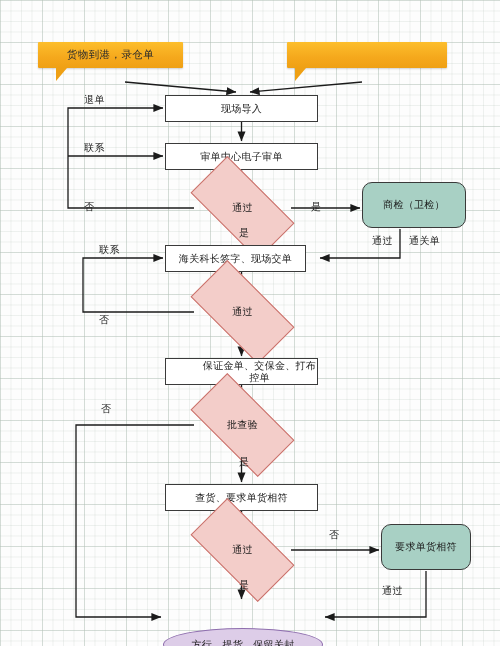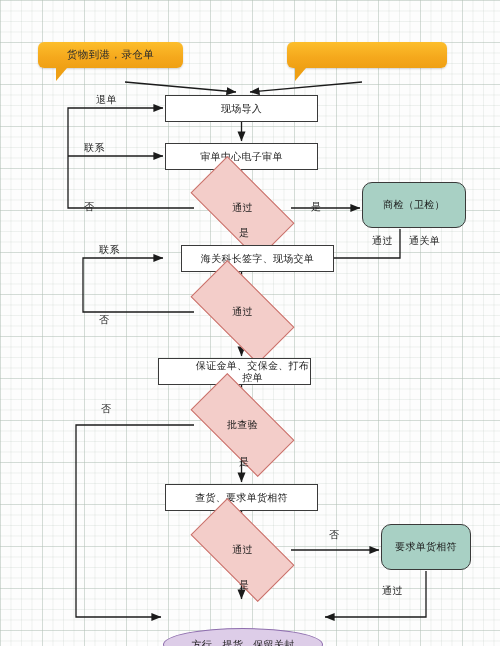--- a/index.html
+++ b/index.html
@@ -78,21 +78,21 @@
   }
   .callout {
     position: absolute;
     box-sizing: border-box;
     background: linear-gradient(to bottom, #fdbe2c 0%, #f5a81c 60%, #efa014 100%);
     color: #2b2b2b;
     font-size: 10.5px;
     display: flex;
     align-items: center;
     justify-content: center;
-    border-radius: 6px;
+    border-radius: 1px;
     box-shadow: 0 1px 2px rgba(0,0,0,0.18);
     z-index: 4;
     letter-spacing: 0.4px;
   }
   .callout .tail {
     position: absolute;
     width: 0; height: 0;
     border-style: solid;
   }
   .edge-label {
@@ -175,30 +175,30 @@
 
   <div class="node dec" style="left:195px; top:182px; width:95px; height:52px;">
     <span class="dshape"></span>
     <span class="dtext">通过</span>
   </div>
 
   <div class="node teal" style="left:362px; top:182px; width:104px; height:46px;">
     <span>商检（卫检）</span>
   </div>
 
-  <div class="node proc" style="left:181px; top:245px; width:153px; height:27px;">
+  <div class="node proc" style="left:165px; top:245px; width:141px; height:27px;">
     <span>海关科长签字、现场交单</span>
   </div>
 
   <div class="node dec" style="left:195px; top:286px; width:95px; height:52px;">
     <span class="dshape"></span>
     <span class="dtext">通过</span>
   </div>
 
-  <div class="node proc" style="left:158px; top:358px; width:153px; height:27px;padding-left:36px;">
+  <div class="node proc" style="left:165px; top:358px; width:153px; height:27px;padding-left:36px;">
     <span>保证金单、交保金、打布控单</span>
   </div>
 
   <div class="node dec" style="left:195px; top:399px; width:95px; height:52px;">
     <span class="dshape"></span>
     <span class="dtext">批查验</span>
   </div>
 
   <div class="node proc" style="left:165px; top:484px; width:153px; height:27px;">
     <span>查货、要求单货相符</span>
@@ -210,21 +210,21 @@
   </div>
 
   <div class="node teal" style="left:381px; top:524px; width:90px; height:46px;">
     <span>要求单货相符</span>
   </div>
 
   <div class="node term" style="left:163px; top:628px; width:160px; height:33px;">
     <span>方行、提货、保留关封</span>
   </div>
 
-  <div class="edge-label" style="left:96px; top:93px;">退单</div>
+  <div class="edge-label" style="left:84px; top:93px;">退单</div>
   <div class="edge-label" style="left:84px; top:141px;">联系</div>
   <div class="edge-label" style="left:84px; top:200px;">否</div>
   <div class="edge-label" style="left:311px; top:200px;">是</div>
   <div class="edge-label" style="left:239px; top:226px;">是</div>
   <div class="edge-label" style="left:372px; top:234px;">通过</div>
   <div class="edge-label" style="left:409px; top:234px;">通关单</div>
   <div class="edge-label" style="left:99px; top:243px;">联系</div>
   <div class="edge-label" style="left:99px; top:313px;">否</div>
   <div class="edge-label" style="left:101px; top:402px;">否</div>
   <div class="edge-label" style="left:239px; top:455px;">是</div>

